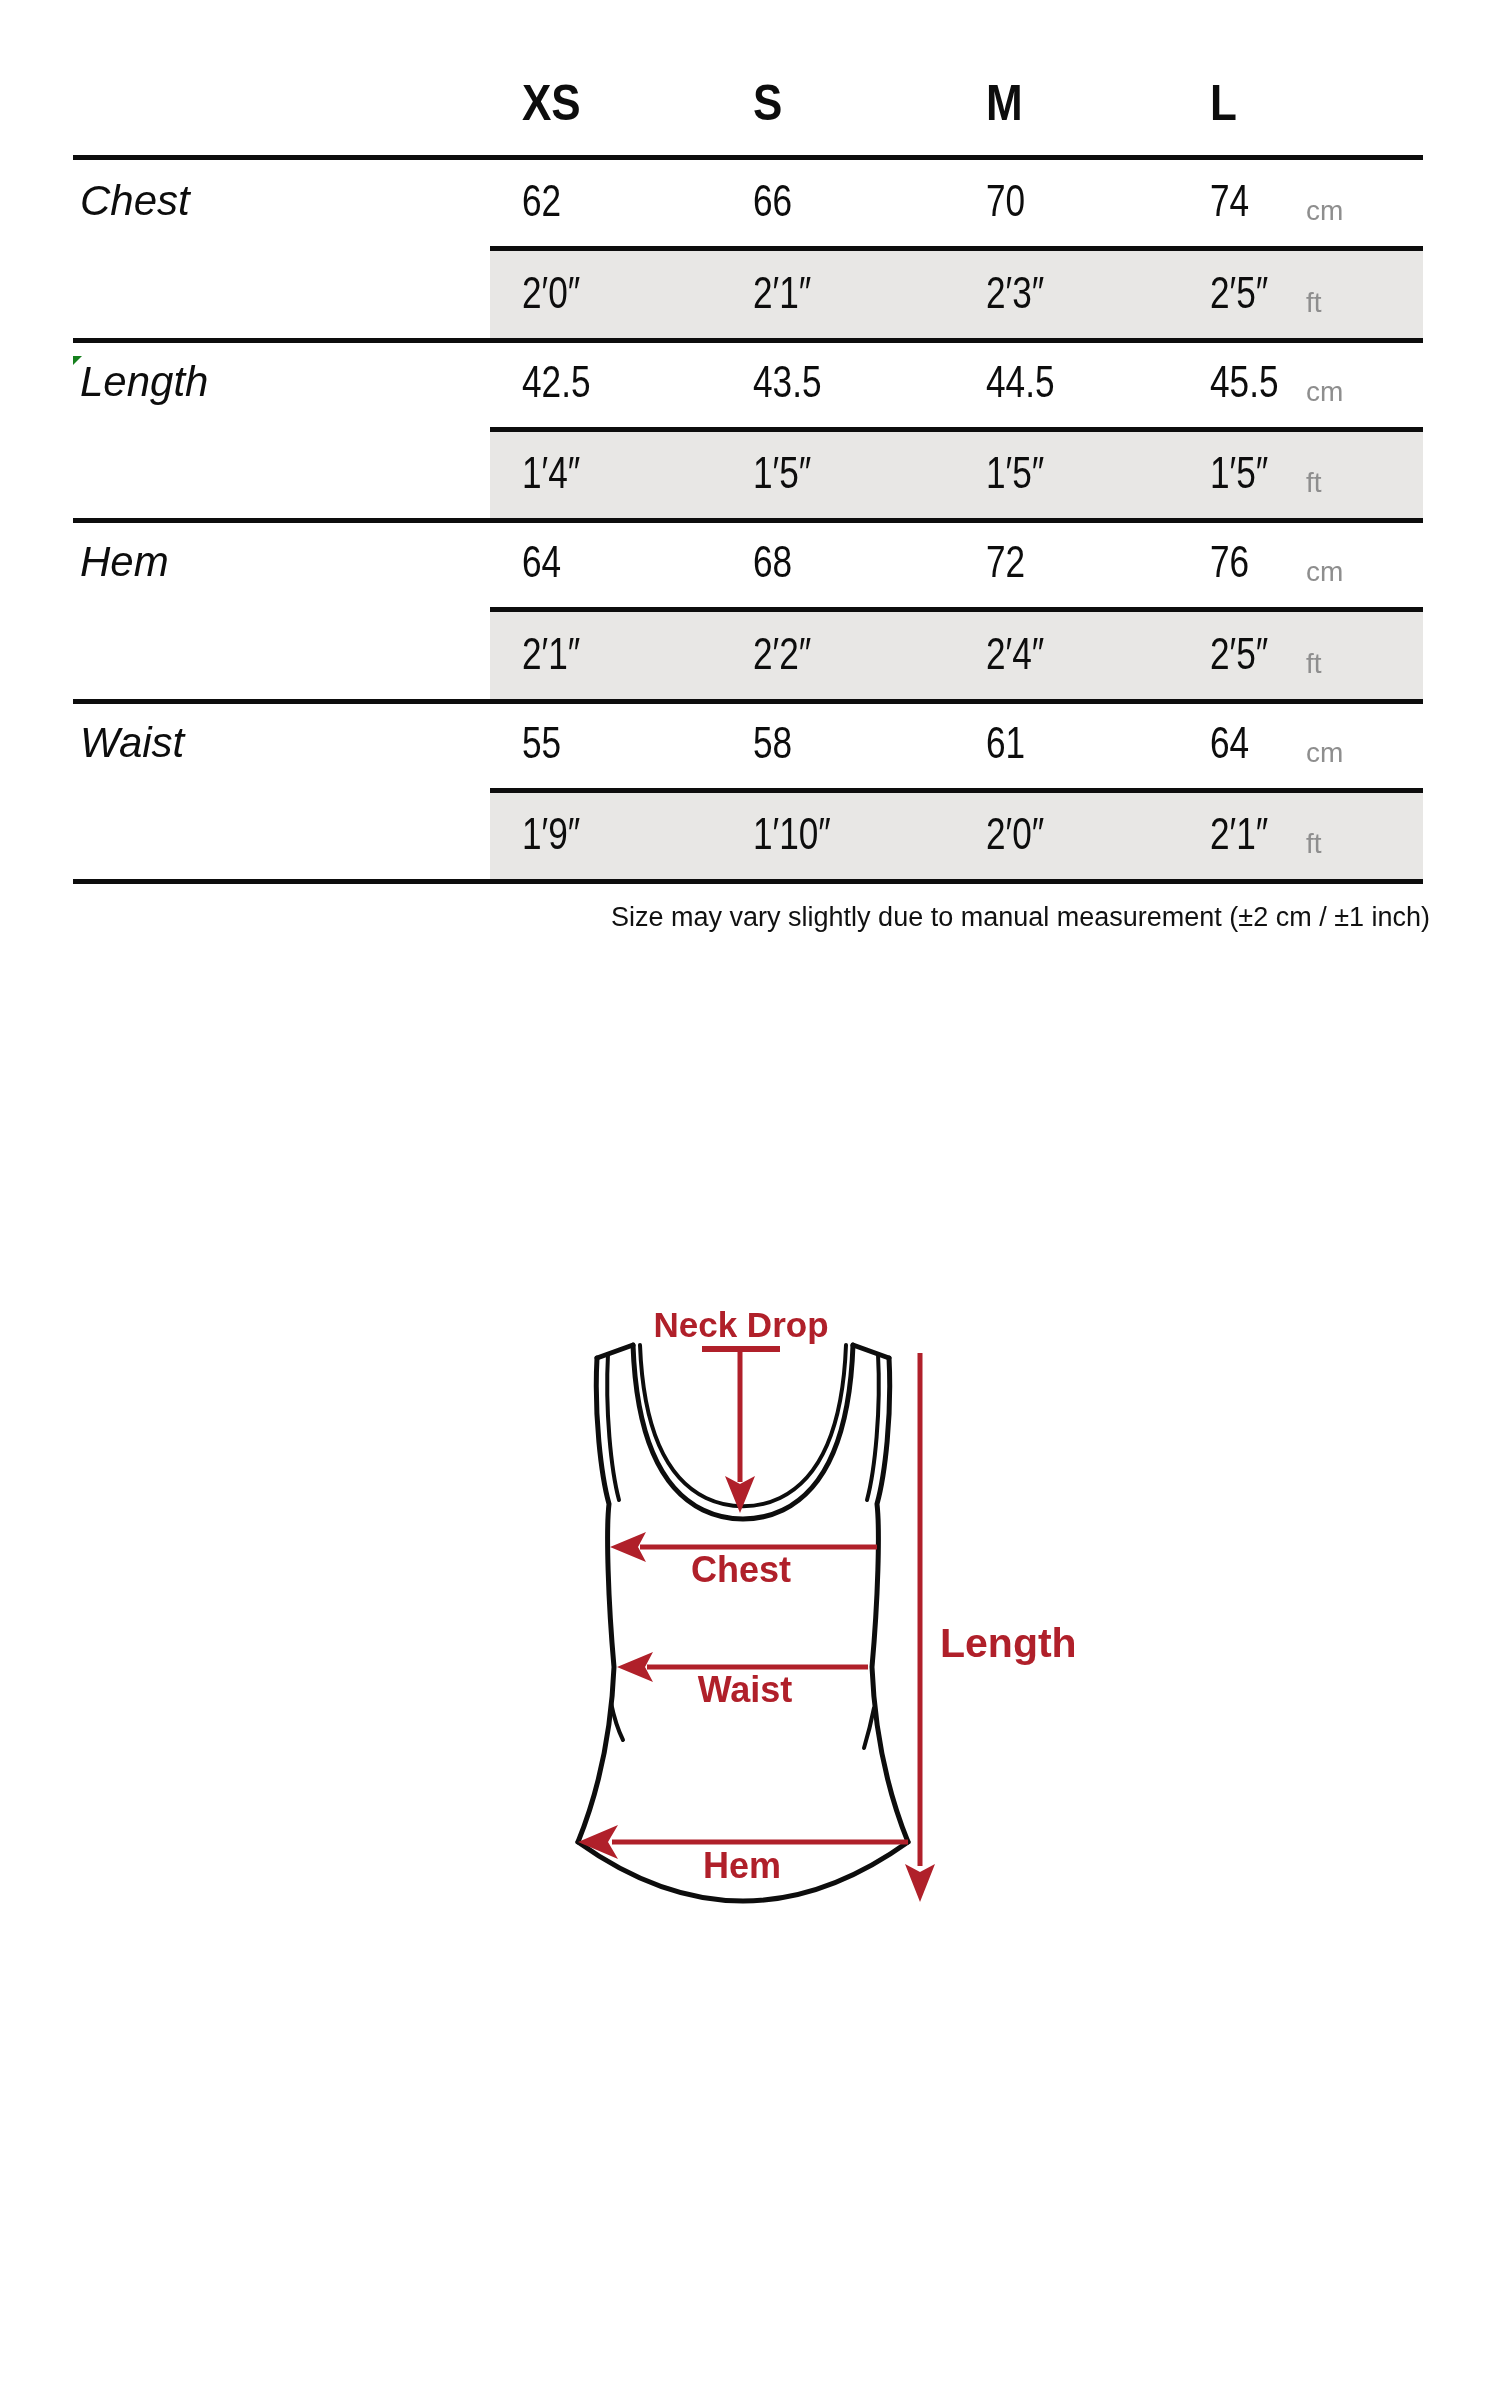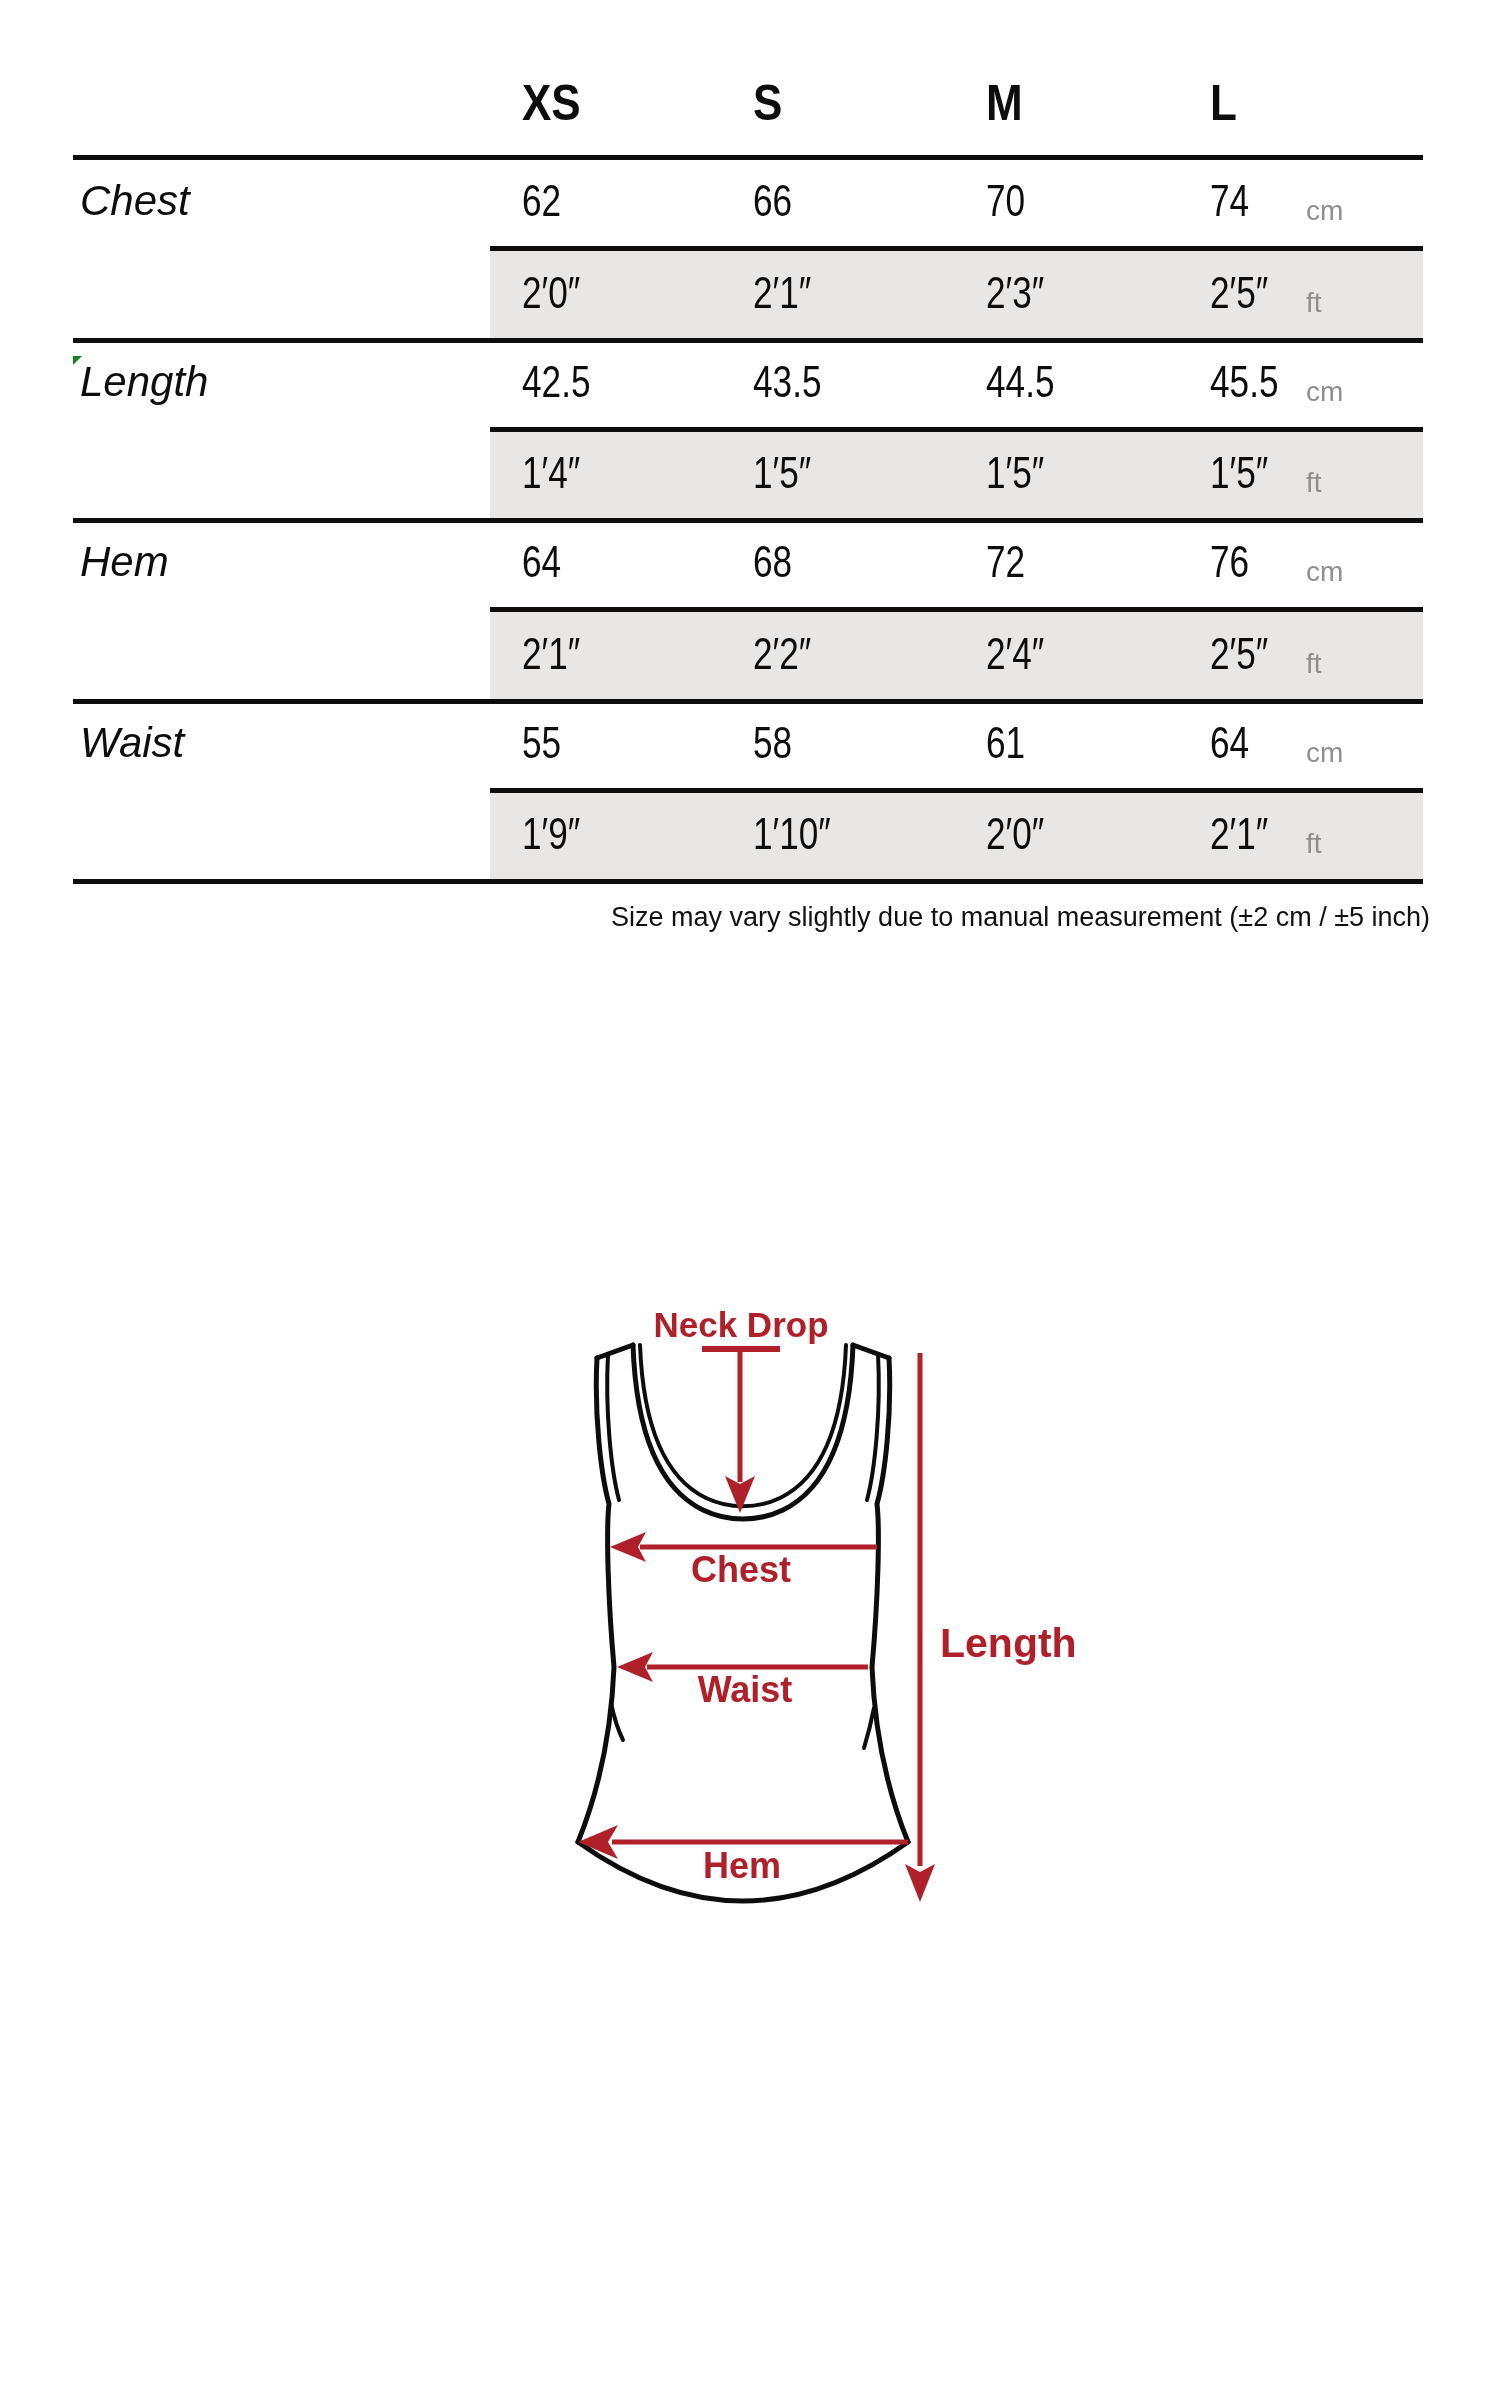--- a/index.html
+++ b/index.html
@@ -96,21 +96,21 @@
 
   <div class="cell unit" style="top:186px">cm</div>
   <div class="cell unit" style="top:278px">ft</div>
   <div class="cell unit" style="top:367px">cm</div>
   <div class="cell unit" style="top:458px">ft</div>
   <div class="cell unit" style="top:547px">cm</div>
   <div class="cell unit" style="top:639px">ft</div>
   <div class="cell unit" style="top:728px">cm</div>
   <div class="cell unit" style="top:819px">ft</div>
 
-  <div class="note">Size may vary slightly due to manual measurement (±2 cm / ±5 inch)</div>
+  <div class="note">Size may vary slightly due to manual measurement (±2 cm / ±1 inch)</div>
 
   <svg id="diagram" width="560" height="640" viewBox="0 0 560 640">
 
     <path class="garment" d="M 57,78 C 54,135 61,195 69,224 C 66,250 68,320 74,387 C 71,460 55,520 38,562"></path>
     <path class="garment" d="M 349,78 C 352,135 345,195 337,224 C 340,250 338,320 332,387 C 335,460 351,520 368,562"></path>
     <path class="garment" d="M 38,562 Q 203,680 368,562"></path>
     <path class="garment" d="M 57,78 L 93,65"></path>
     <path class="garment" d="M 313,65 L 349,78"></path>
     <path class="garment" d="M 93,65 C 96,150 118,208 163,230 C 188,242 218,242 243,230 C 288,208 310,150 313,65"></path>
     <path class="trim" d="M 100,65 C 103,143 123,197 166,218 C 189,229 217,229 240,218 C 283,197 303,143 306,65"></path>

